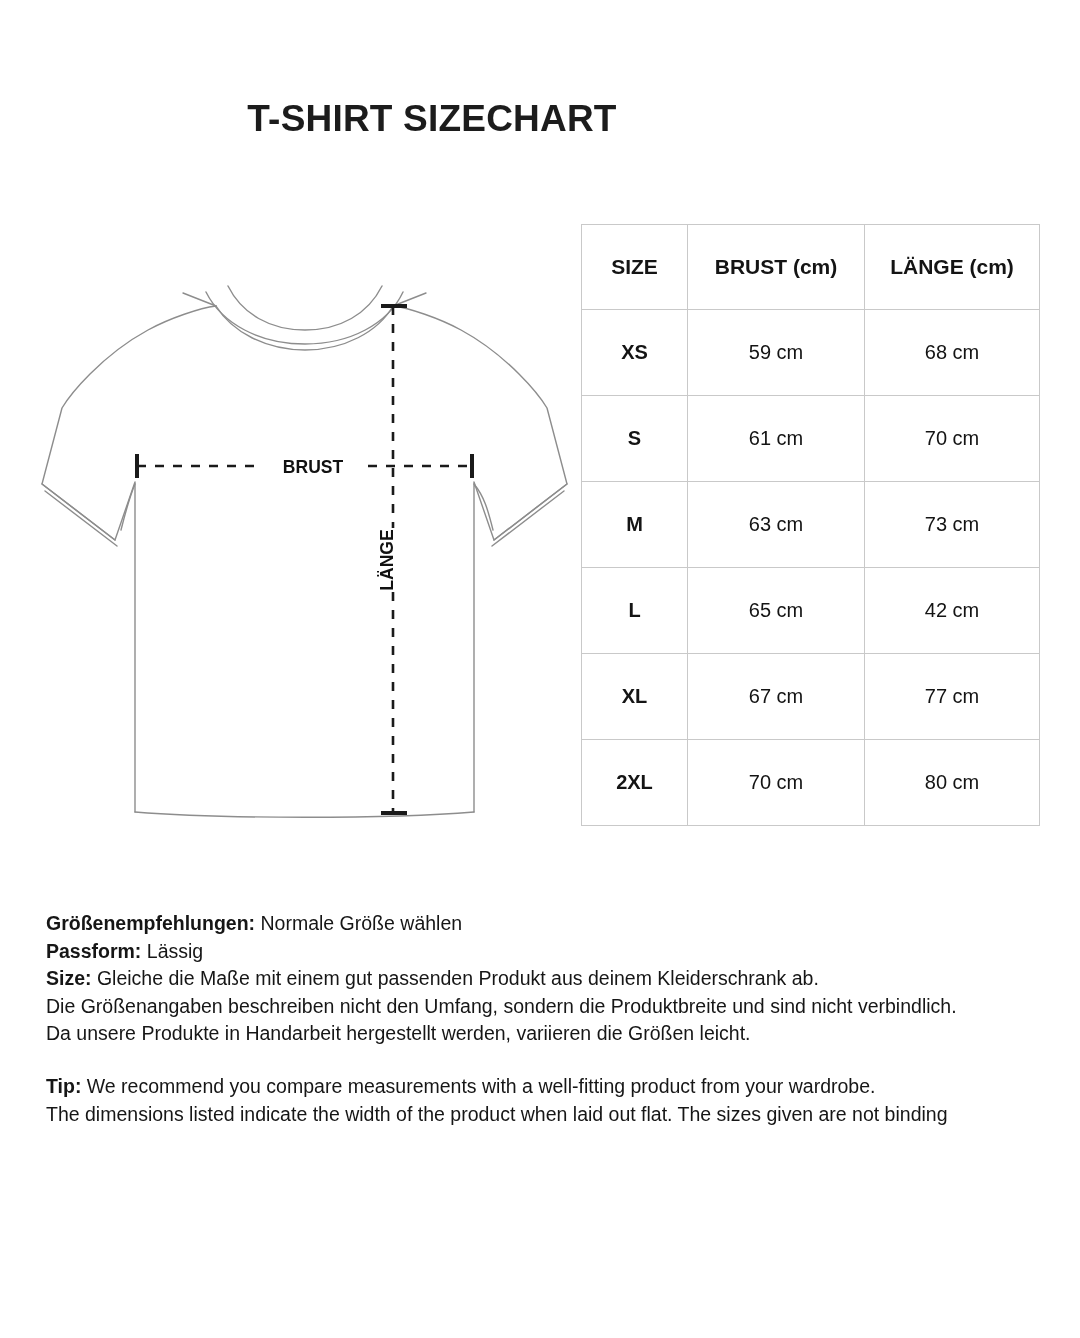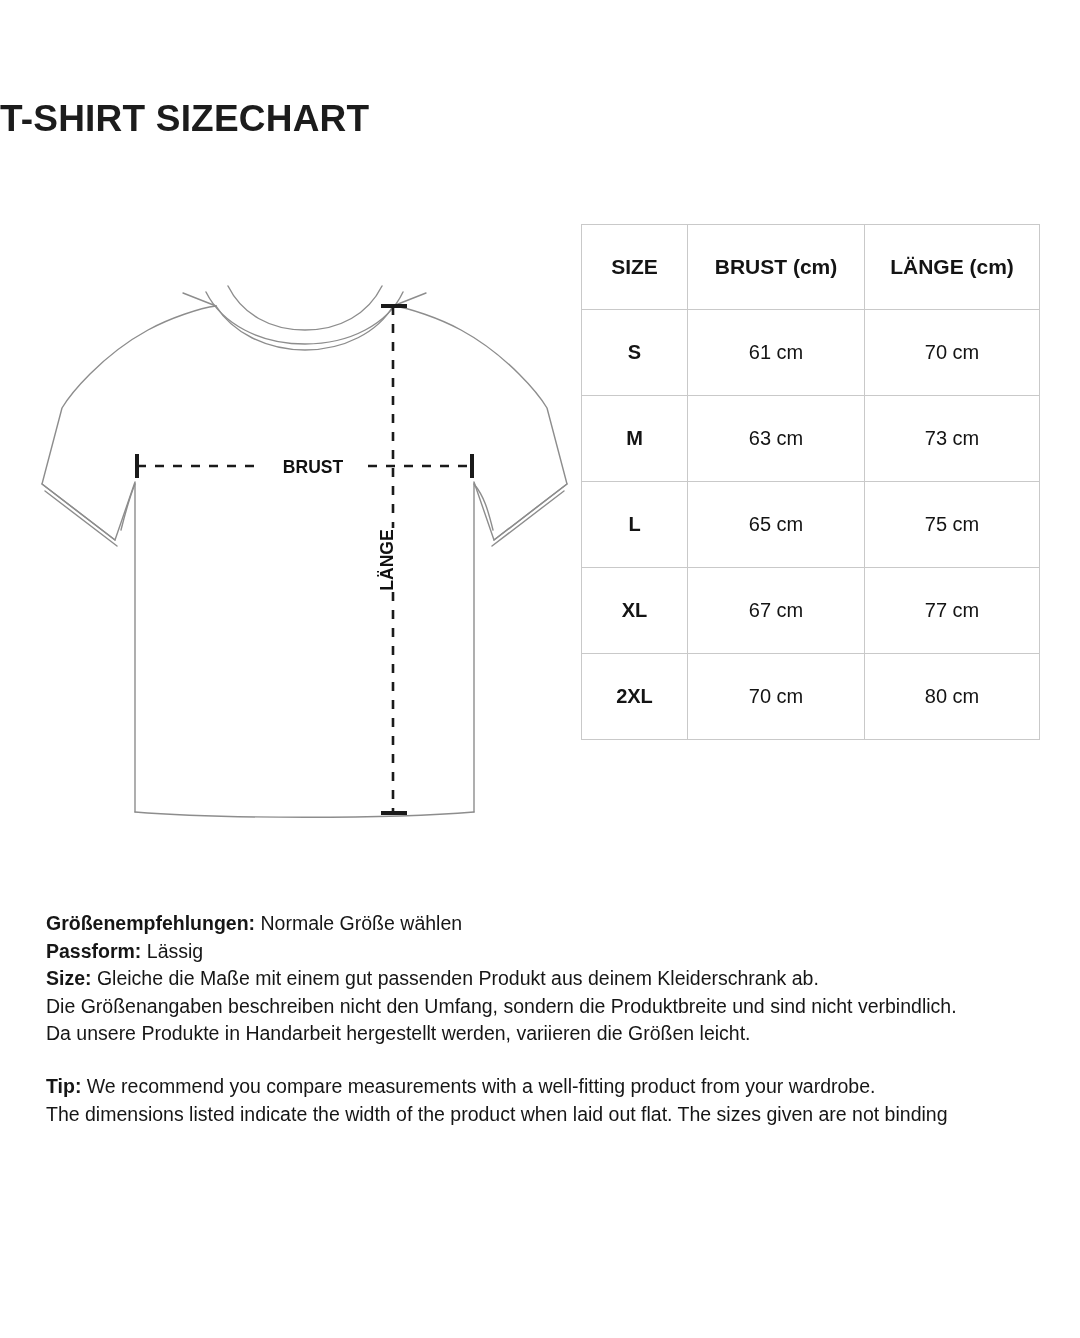--- a/index.html
+++ b/index.html
@@ -16,20 +16,21 @@
     color: #1a1a1a;
     overflow: hidden;
   }
 
   
   #page-title {
     position: absolute;
     top: 98px;
     left: 0;
     width: 864px;
+    text-align: center;
     font-size: 37px;
     font-weight: bold;
     letter-spacing: 0.2px;
     color: #1c1c1c;
   }
 
   
   #shirt-figure {
     position: absolute;
     left: 20px;
@@ -172,33 +173,38 @@
     </colgroup>
     <thead>
       <tr>
         <th>SIZE</th>
         <th>BRUST (cm)</th>
         <th>LÄNGE (cm)</th>
       </tr>
     </thead>
     <tbody>
       <tr>
+        <td class="size-cell">XS</td>
+        <td>59 cm</td>
+        <td>68 cm</td>
+      </tr>
+      <tr>
         <td class="size-cell">S</td>
         <td>61 cm</td>
         <td>70 cm</td>
       </tr>
       <tr>
         <td class="size-cell">M</td>
         <td>63 cm</td>
         <td>73 cm</td>
       </tr>
       <tr>
         <td class="size-cell">L</td>
         <td>65 cm</td>
-        <td>75 cm</td>
+        <td>42 cm</td>
       </tr>
       <tr>
         <td class="size-cell">XL</td>
         <td>67 cm</td>
         <td>77 cm</td>
       </tr>
       <tr>
         <td class="size-cell">2XL</td>
         <td>70 cm</td>
         <td>80 cm</td>

